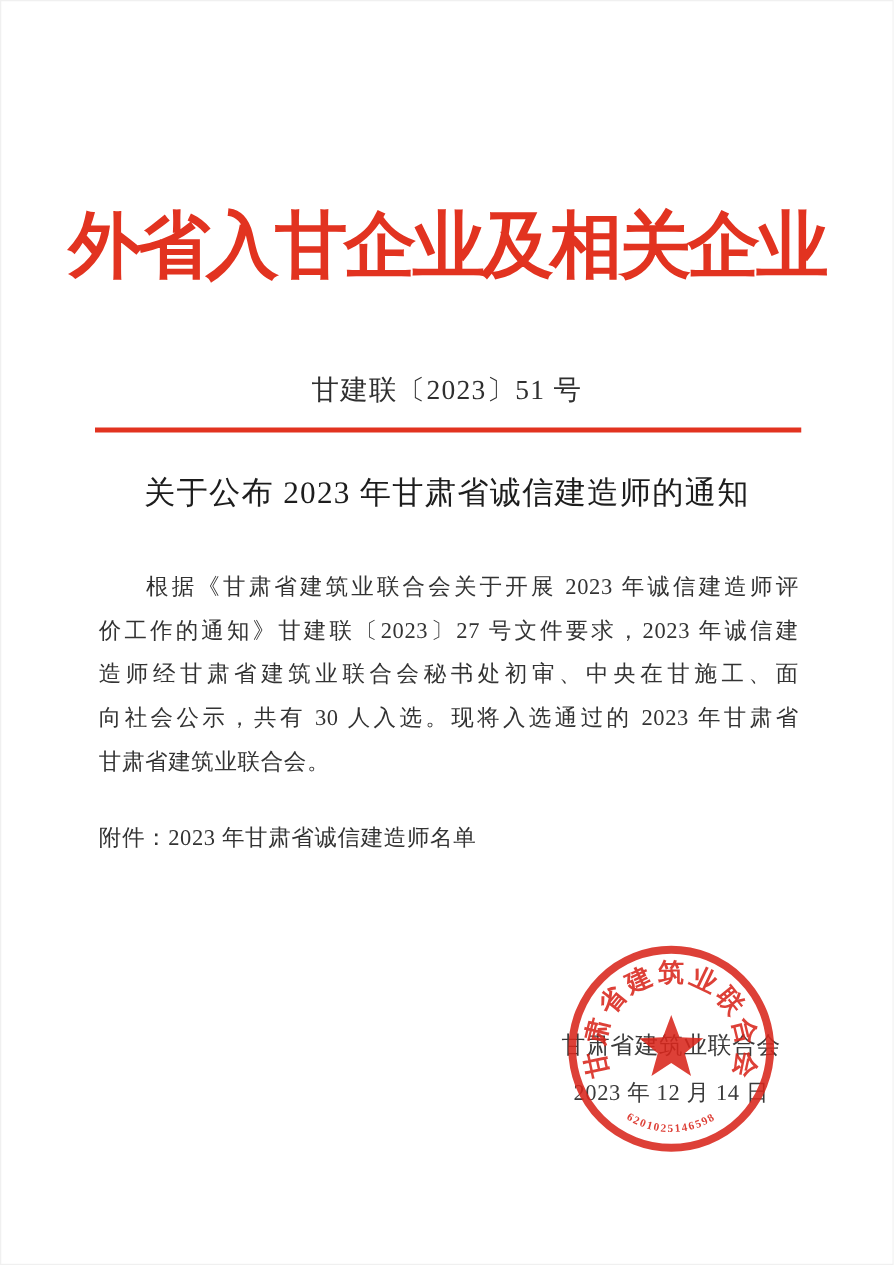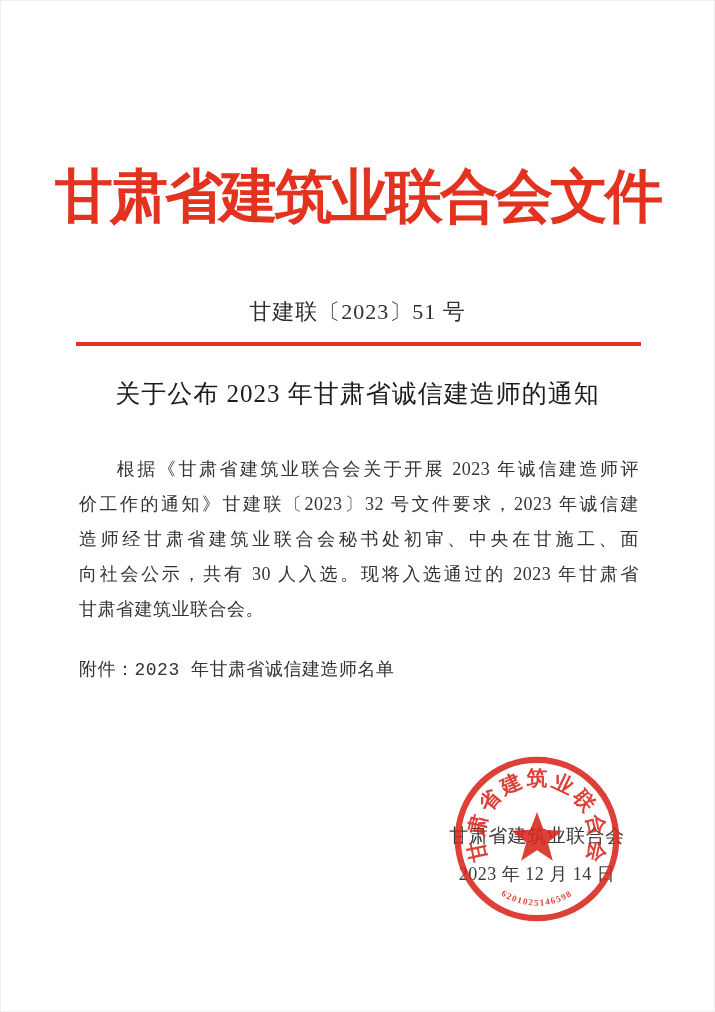--- a/index.html
+++ b/index.html
@@ -68,21 +68,21 @@
     line-height: 35px;
   }
   .para { margin: 0; padding: 0; }
   .para + .para { margin-top: 26px; }
   .line { display: block; letter-spacing: 0.5px; }
   .just {
     text-align: justify;
     text-align-last: justify;
   }
   .indent { text-indent: 2.1em; }
-  .attachment { margin-top: 14px; letter-spacing: 0.5px; font-family: Liberation Mono, monospace; }
+  .attachment { margin-top: 14px; letter-spacing: 0.5px; }
   .signature {
     position: absolute;
     top: 822px;
     left: 433px;
     width: 206px;
     text-align: center;
     color: #3a3a3a;
   }
   .signature .org-line {
     font-size: 19px;
@@ -108,32 +108,32 @@
   .seal text {
     font-family: "Liberation Serif", "DejaVu Serif", serif;
     font-weight: bold;
   }
 </style>
 </head>
 <body>
 
 <div class="page">
 
-  <div class="org-title" style="color: rgb(226, 51, 32);">甘肃省建筑业联合会文件</div>
+  <div class="org-title" style="color: rgb(226, 51, 32);">外省入甘企业及相关企业</div>
 
   <div class="doc-number">甘建联〔2023〕51 号</div>
 
   <div class="red-rule" style="background: rgb(226, 51, 32);"></div>
 
   <h1 class="doc-title">关于公布 2023 年甘肃省诚信建造师的通知</h1>
 
   <div class="body-text">
     <p class="para">
       <span class="line just indent">根据《甘肃省建筑业联合会关于开展 2023 年诚信建造师评</span>
-      <span class="line just">价工作的通知》甘建联〔2023〕32 号文件要求，2023 年诚信建</span>
+      <span class="line just">价工作的通知》甘建联〔2023〕27 号文件要求，2023 年诚信建</span>
       <span class="line just">造师经甘肃省建筑业联合会秘书处初审、中央在甘施工、面</span>
       <span class="line just">向社会公示，共有 30 人入选。现将入选通过的 2023 年甘肃省</span>
       <span class="line">甘肃省建筑业联合会。</span>
     </p>
     <p class="para attachment">附件：2023 年甘肃省诚信建造师名单</p>
   </div>
 
   <div class="signature">
     <div class="org-line">甘肃省建筑业联合会</div>
     <div class="date-line">2023 年 12 月 14 日</div>

